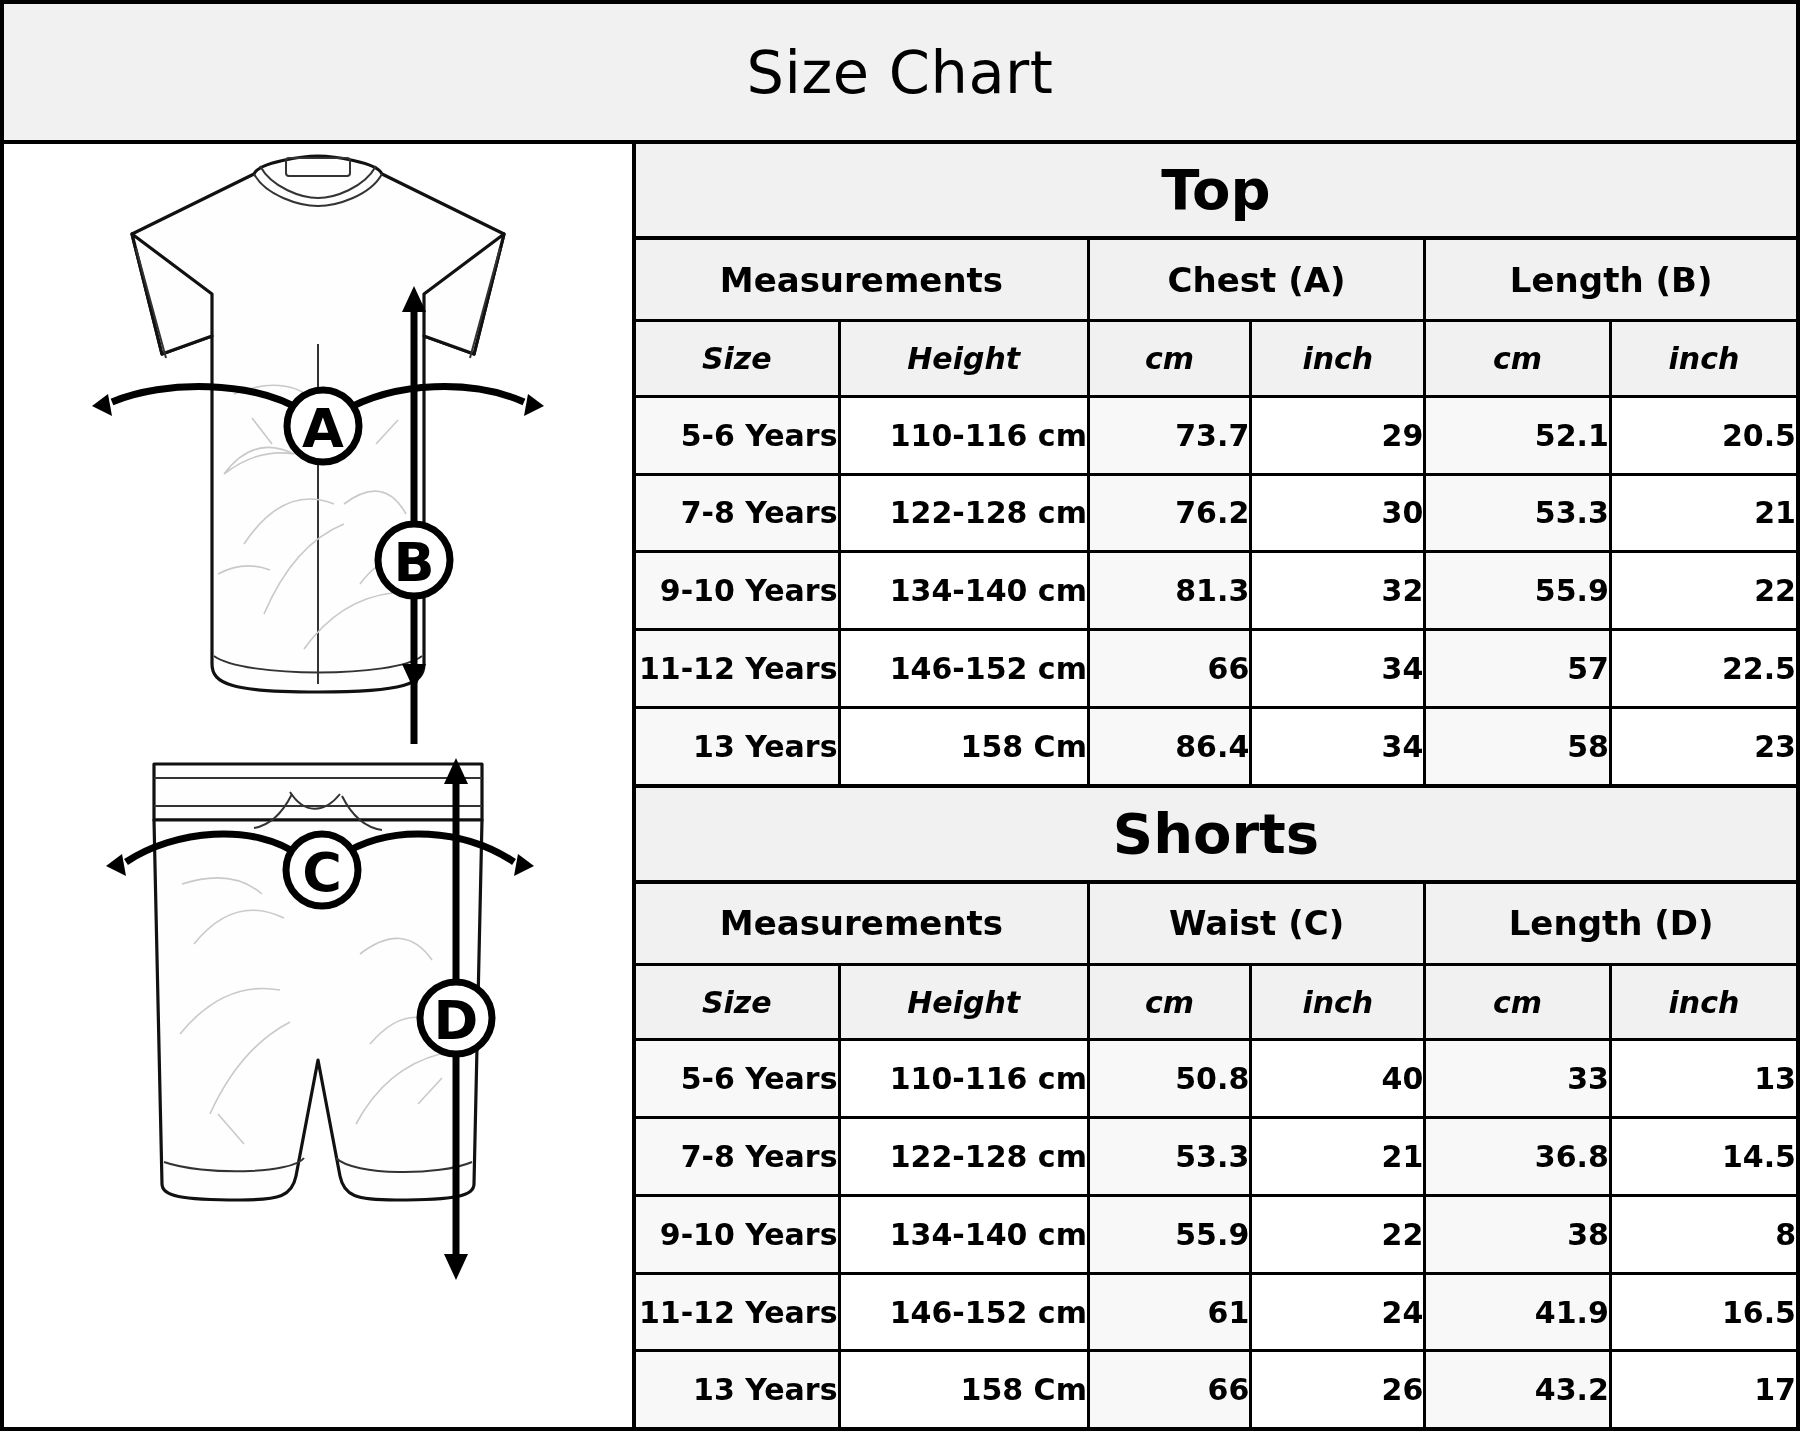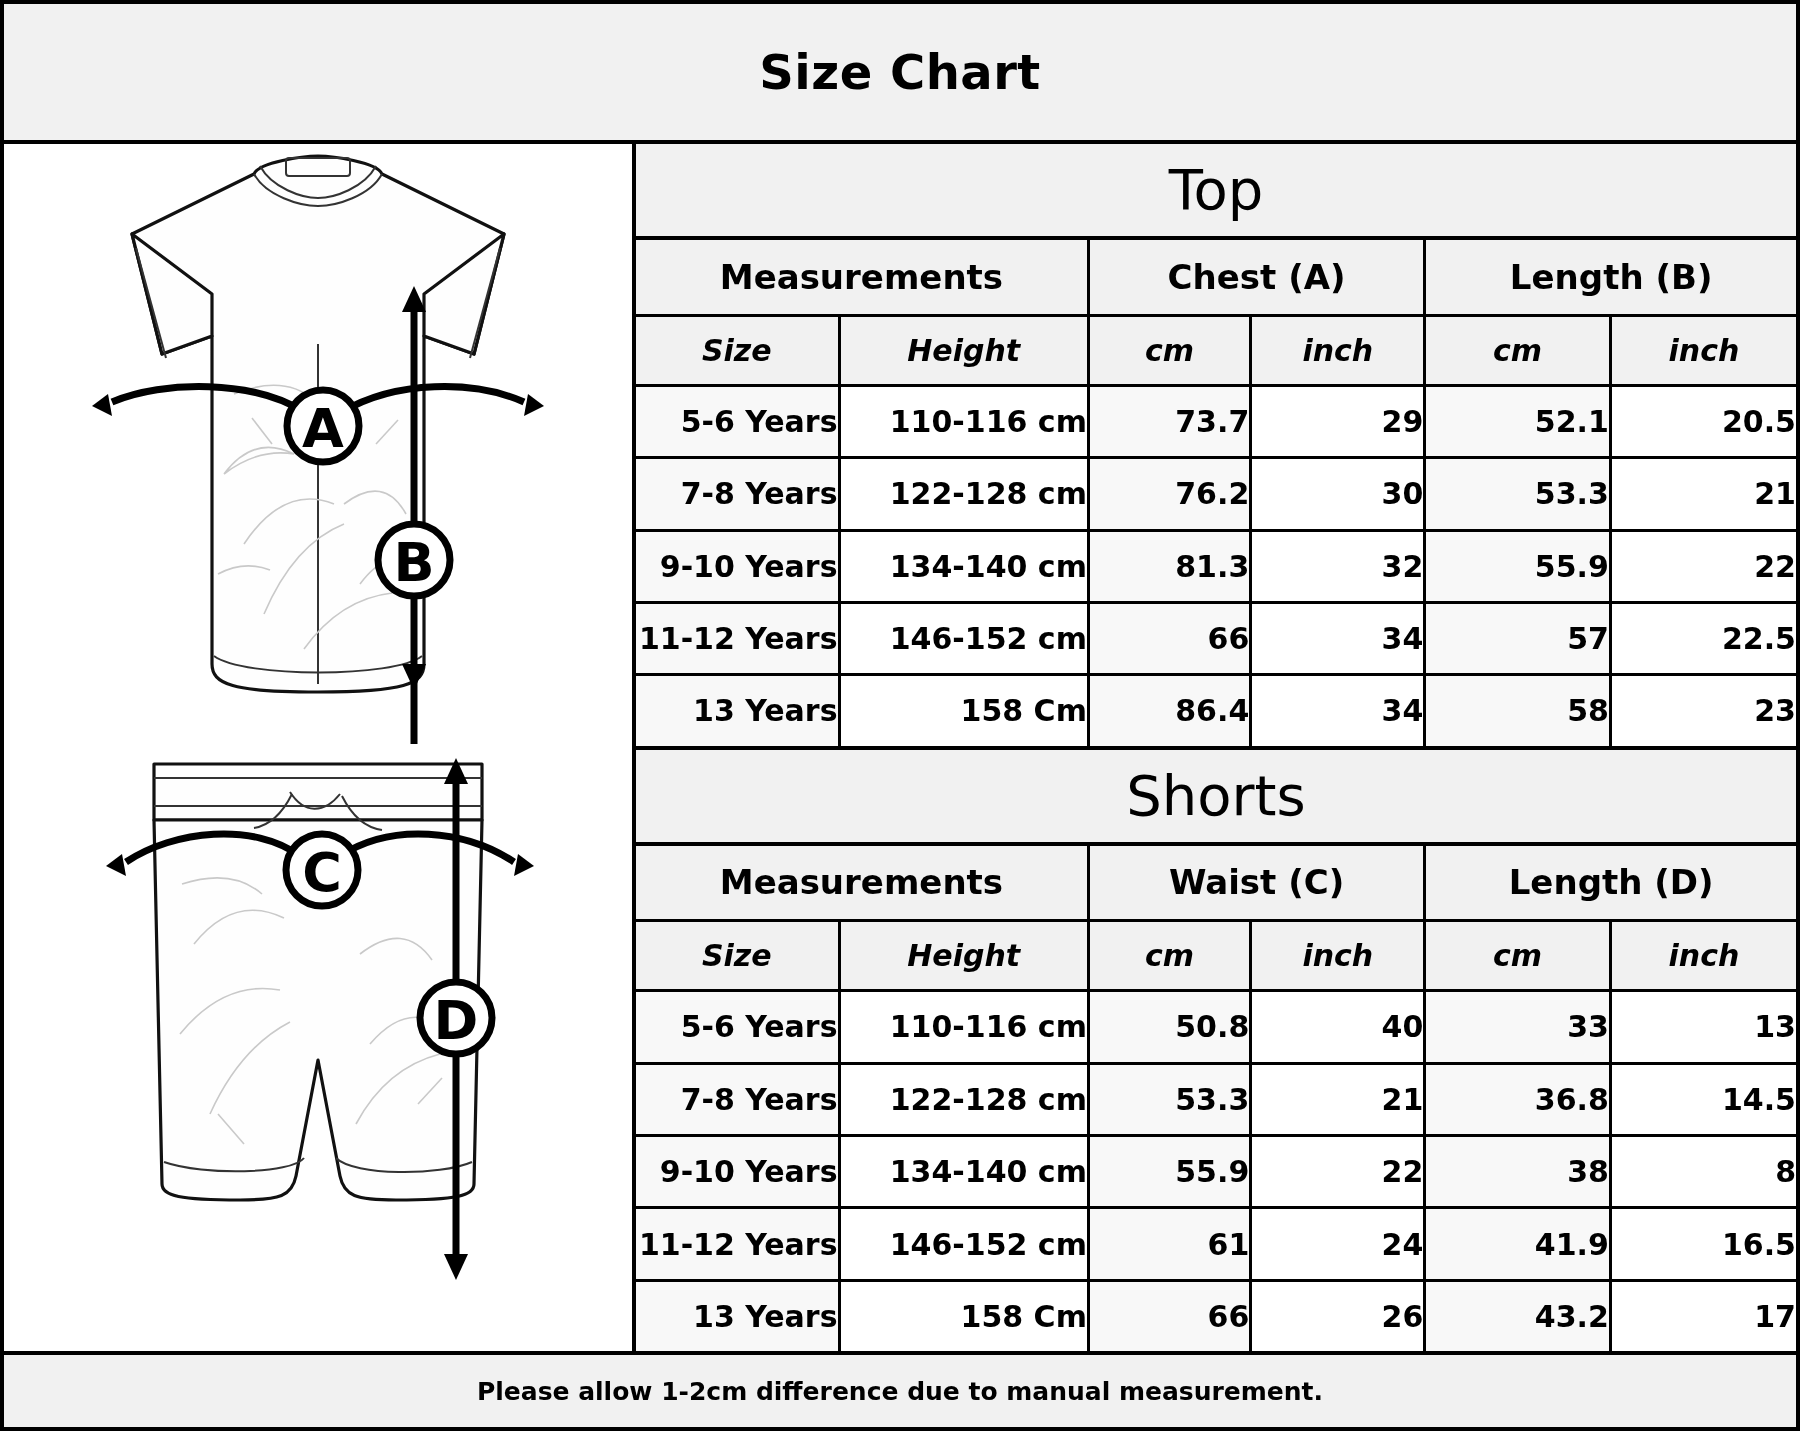--- a/index.html
+++ b/index.html
@@ -30,22 +30,22 @@
   .title-bar {
     height: 136px;
     flex: 0 0 136px;
     background: #f1f1f1;
     border-bottom: 4px solid #000;
     display: flex;
     align-items: center;
     justify-content: center;
   }
   .title-bar .title {
-    font-size: 48px;
-    font-weight: bold;
+    font-size: 59px;
+    font-weight: normal;
     letter-spacing: 0.5px;
     line-height: 1;
   }
 
   
   .body-area {
     flex: 1 1 auto;
     display: flex;
     min-height: 0;
   }
@@ -90,21 +90,21 @@
   .section-head {
     flex: 0 0 92px;
     background: #f1f1f1;
     border-bottom: 4px solid #000;
     display: flex;
     align-items: center;
     justify-content: center;
   }
   .section-head span {
     font-size: 56px;
-    font-weight: normal;
+    font-weight: bold;
     line-height: 1;
   }
 
   table.size {
     width: 100%;
     height: 100%;
     border-collapse: collapse;
     table-layout: fixed;
     padding-left: 20px;
   }
@@ -446,17 +446,14 @@
               <td class="datacell light">43.2</td>
               <td class="datacell">17</td>
             </tr>
           </tbody>
         </table>
       </div>
 
     </div>
   </div>
 
-  <div class="footer">
-    <div class="note">Please allow 1-2cm difference due to manual measurement.</div>
-  </div>
 
 </div>
 
 </body></html>

